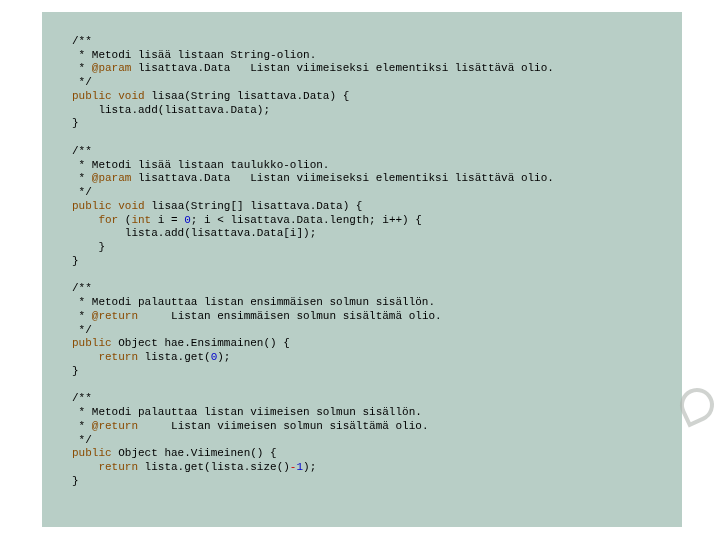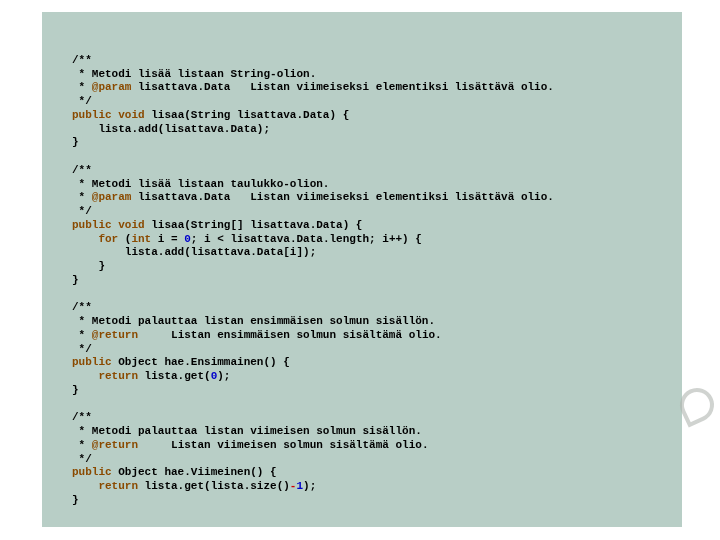--- a/index.html
+++ b/index.html
@@ -11,26 +11,26 @@
     font-family: sans-serif;
     overflow: hidden;
   }
   .code-panel {
     position: absolute;
     left: 42px;
     top: 12px;
     width: 640px;
     height: 515px;
     background: #b8cec6;
-    padding: 28px 18px 20px 30px;
+    padding: 9px 18px 20px 30px;
     box-sizing: border-box;
     font-family: "Courier New", monospace;
     font-size: 11px;
     line-height: 1.25;
-    font-weight: bold;
+    font-weight: normal;
     color: #000;
     white-space: pre;
   }
   .kw { color: #8a4a00; }
   .doc { color: #8a4a00; }
   .num { color: #0000cc; }
   .pun { color: #cc0000; }
   .deco {
     position: absolute;
     right: 6px;

